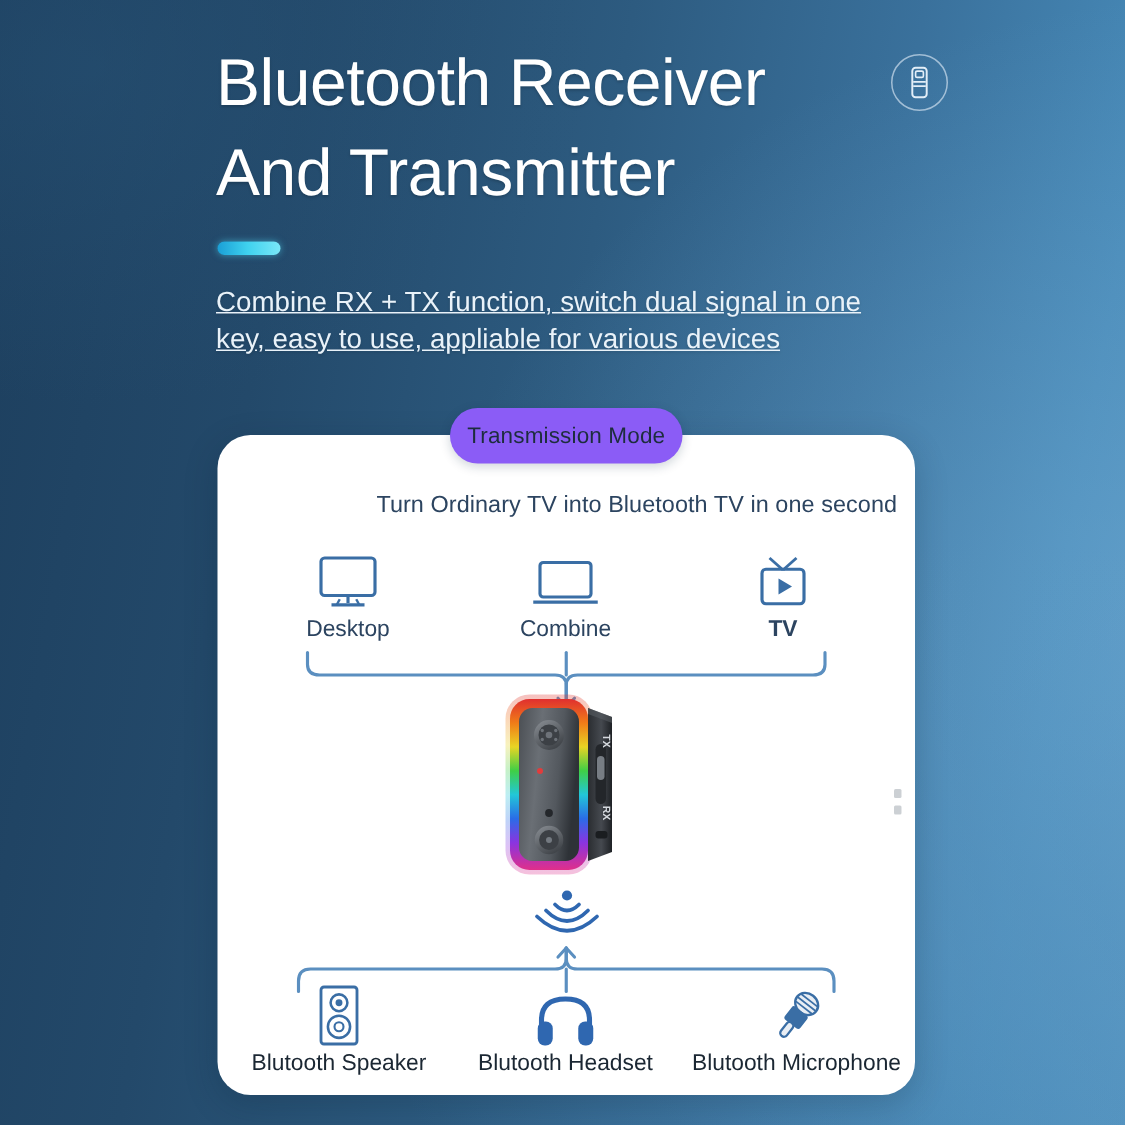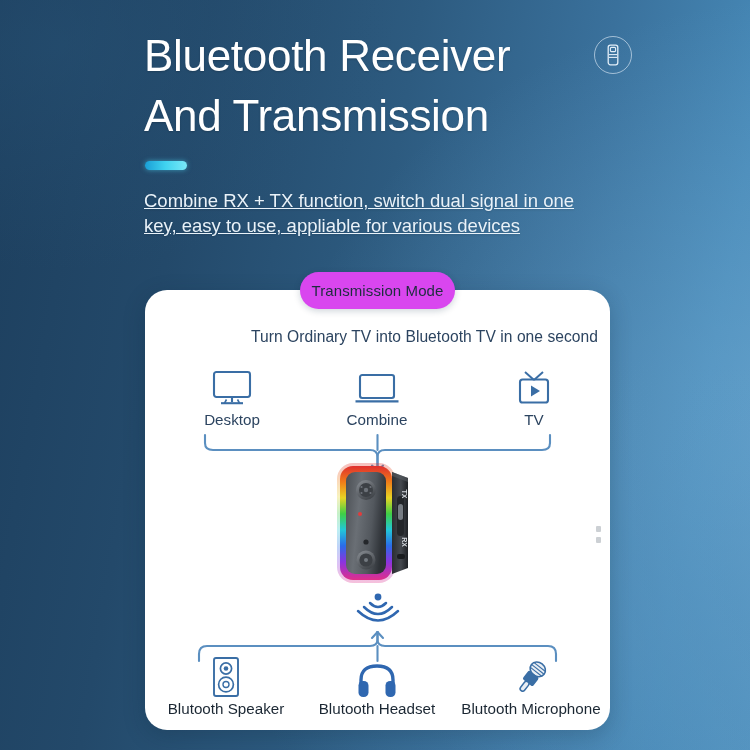--- a/index.html
+++ b/index.html
@@ -113,21 +113,21 @@
     background: #9aa3ab;
     border-radius: 1px;
   }
 
   .mode-chip {
     position: absolute;
     left: 155px;
     top: -18px;
     width: 155px;
     height: 37px;
-    background: #d946ef;
+    background: #8b5cf6;
     border-radius: 19px;
     box-shadow: 0 2px 7px rgba(12,40,66,0.20);
     display: flex;
     align-items: center;
     justify-content: center;
     color: #1d2d3d;
     font-size: 15px;
     letter-spacing: 0.1px;
   }
 
@@ -159,21 +159,21 @@
   }
   .node .glyph {
     height: 40px;
     display: flex;
     align-items: flex-end;
     justify-content: center;
     margin-bottom: 3px;
   }
   .node-desktop  { left: 22px;  width: 130px; }
   .node-notebook { left: 167px; width: 130px; }
-  .node-tv       { left: 324px; width: 130px; }
+  .node-tv       { left: 312px; width: 130px; font-weight: bold; }
 
   
   .connector-top {
     position: absolute;
     left: 0;
     top: 142px;
     width: 465px;
     height: 44px;
   }
   .connector-bottom {
@@ -227,21 +227,21 @@
   .out-mic     { left: 305px; width: 162px; }
 </style>
 </head>
 <body>
 
 <div id="poster">
   <div class="bg-sheen"></div>
 
   <div class="headline">
     <span class="line">Bluetooth Receiver</span>
-    <span class="line">And Transmission</span>
+    <span class="line">And Transmitter</span>
   </div>
 
   <div class="badge-usb">
     <svg width="16" height="22" viewBox="0 0 16 22" fill="none">
       <rect x="3.2" y="1.2" width="9.6" height="19.6" rx="2.2" stroke="#e2eef8" stroke-width="1.3"></rect>
       <rect x="5.4" y="3.4" width="5.2" height="4.2" rx="1" stroke="#e2eef8" stroke-width="1.1"></rect>
       <line x1="3.8" y1="10.6" x2="12.2" y2="10.6" stroke="#e2eef8" stroke-width="1.1"></line>
       <line x1="3.8" y1="13.4" x2="12.2" y2="13.4" stroke="#e2eef8" stroke-width="1.1"></line>
     </svg>
   </div>

